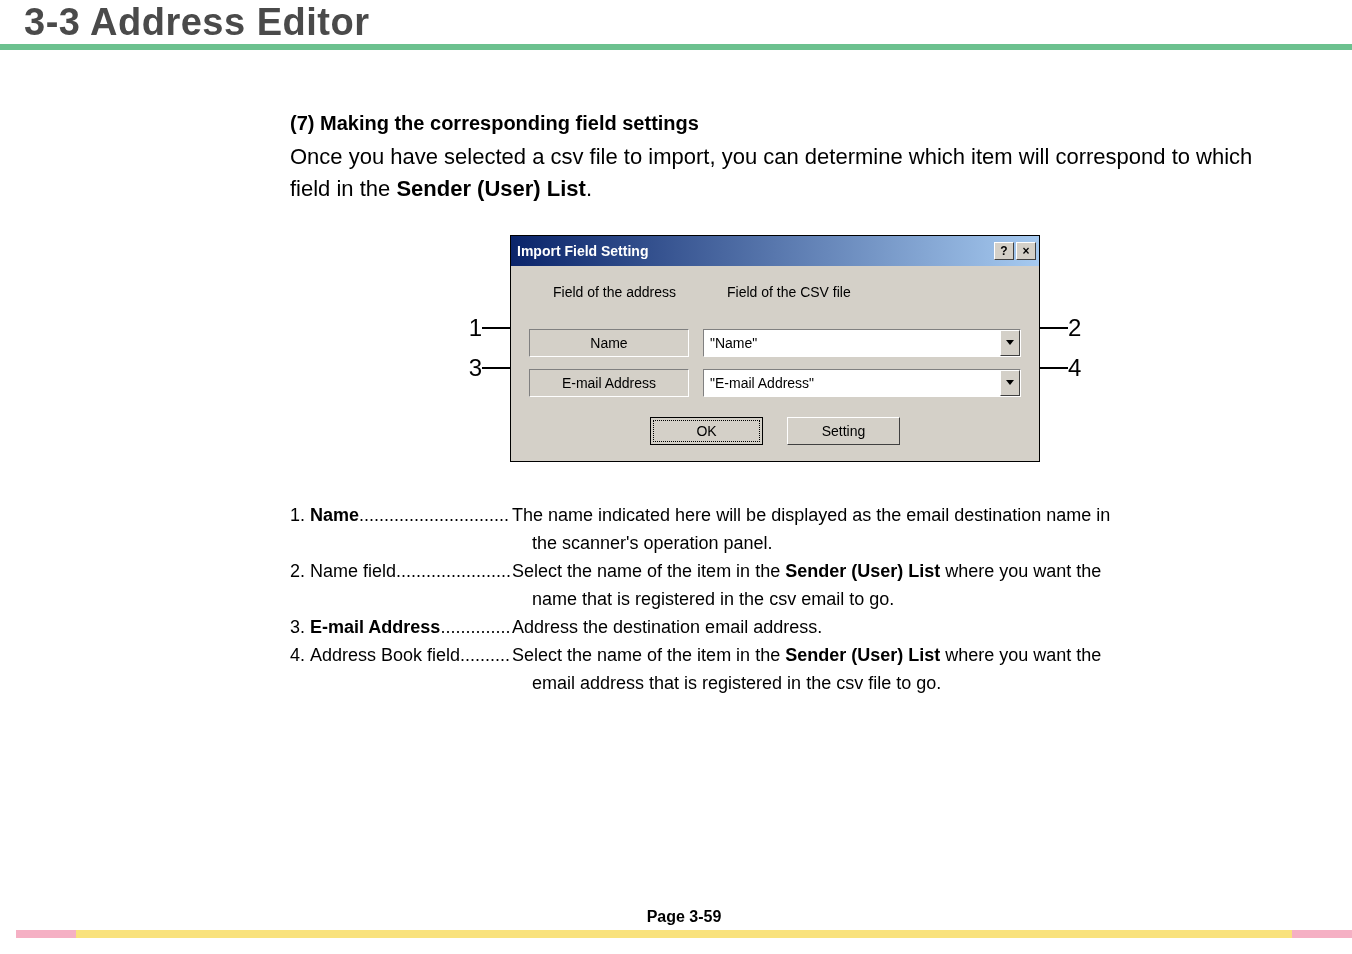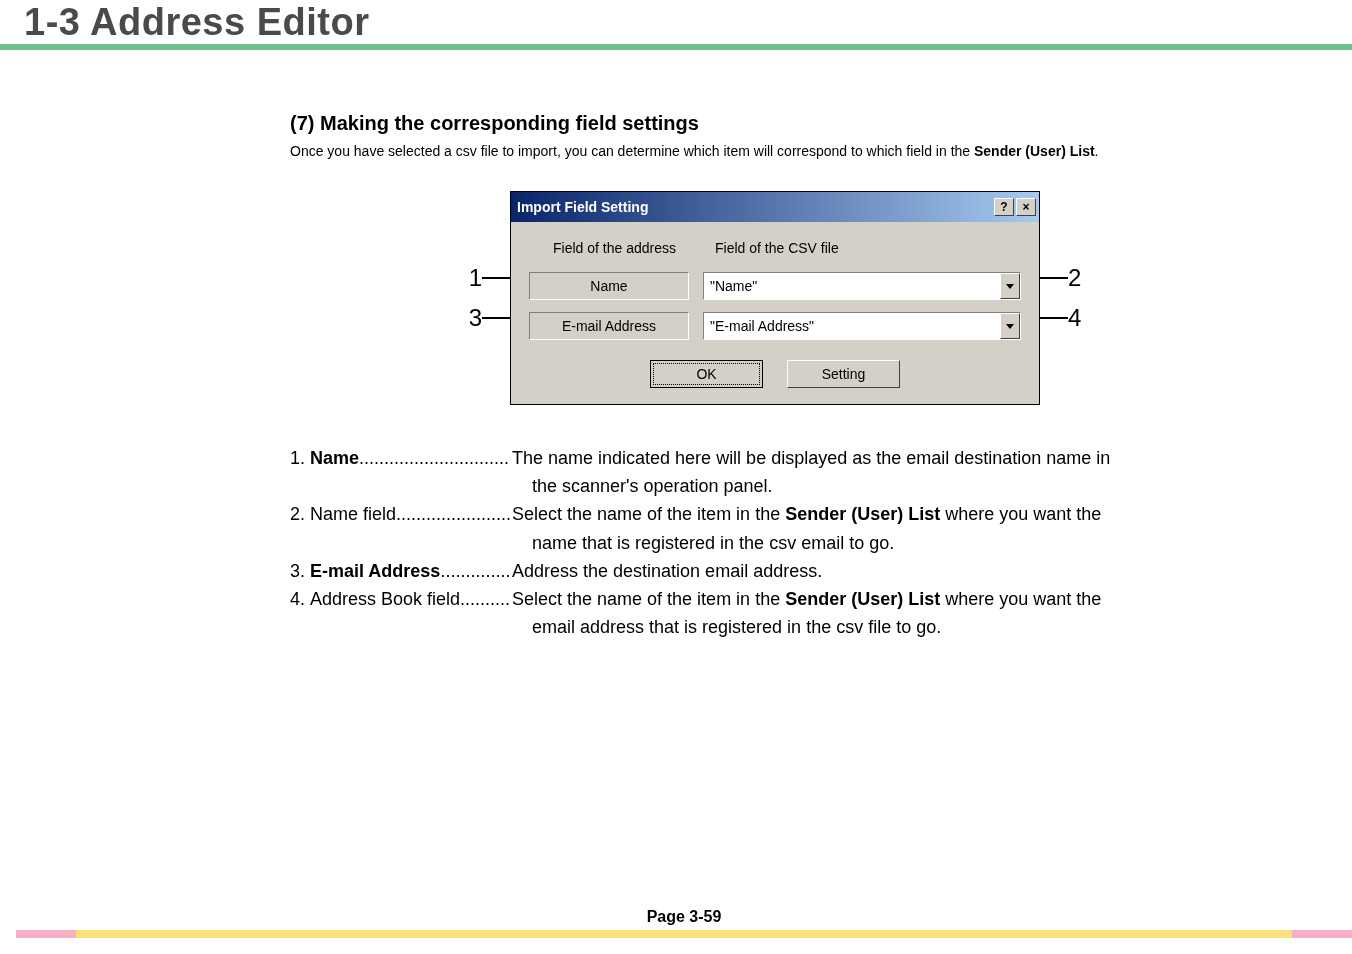--- a/index.html
+++ b/index.html
@@ -30,21 +30,21 @@
   .content {
     padding: 60px 40px 0 290px;
     max-width: 1300px;
   }
   .subheading {
     font-weight: bold;
     font-size: 20px;
     margin-bottom: 6px;
   }
   .body-text {
-    font-size: 14px;
+    font-size: 22px;
     line-height: 1.45;
     margin-bottom: 30px;
   }
   .body-text .bold { font-weight: bold; }
   .dialog-wrap {
     display: flex;
     justify-content: center;
     margin-bottom: 40px;
   }
   .callout-left, .callout-right {
@@ -103,21 +103,22 @@
     font-weight: bold;
     font-size: 12px;
     color: #000;
     font-family: Arial, sans-serif;
   }
   .dialog-body {
     padding: 18px 18px 16px 18px;
   }
   .headers-row {
     display: flex;
-    margin-bottom: 16px;
+    margin-bottom: 29px;
+    gap: 12px;
   }
   .hdr-left {
     width: 180px;
     padding-left: 24px;
   }
   .hdr-right {
     flex: 1;
     padding-left: 6px;
   }
   .field-row {
@@ -268,21 +269,21 @@
     text-align: center;
     font-weight: bold;
     font-size: 16px;
     padding: 2px 0 4px 0;
   }
 </style>
 </head>
 <body>
 
 <div class="header-bar">
-  <div class="header-title">1-3  Address Editor</div>
+  <div class="header-title">3-3  Address Editor</div>
 </div>
 
 <div class="content">
   <div class="subheading">(7) Making the corresponding field settings</div>
   <div class="body-text">
     <span>Once you have selected a csv file to import, you can determine which item will correspond to which field in the </span><span class="bold">Sender (User) List</span><span>.</span>
   </div>
 
   <div class="dialog-wrap">
     <div class="middle-row">

